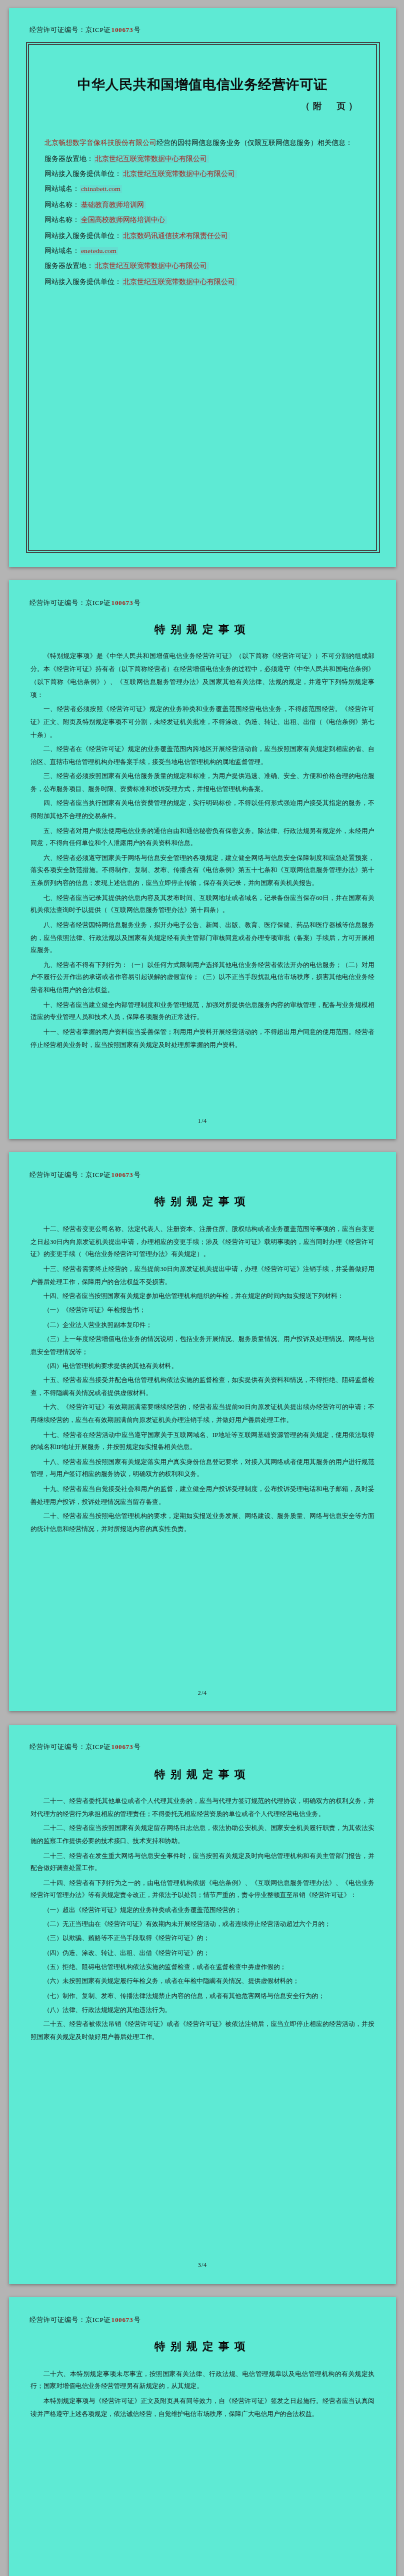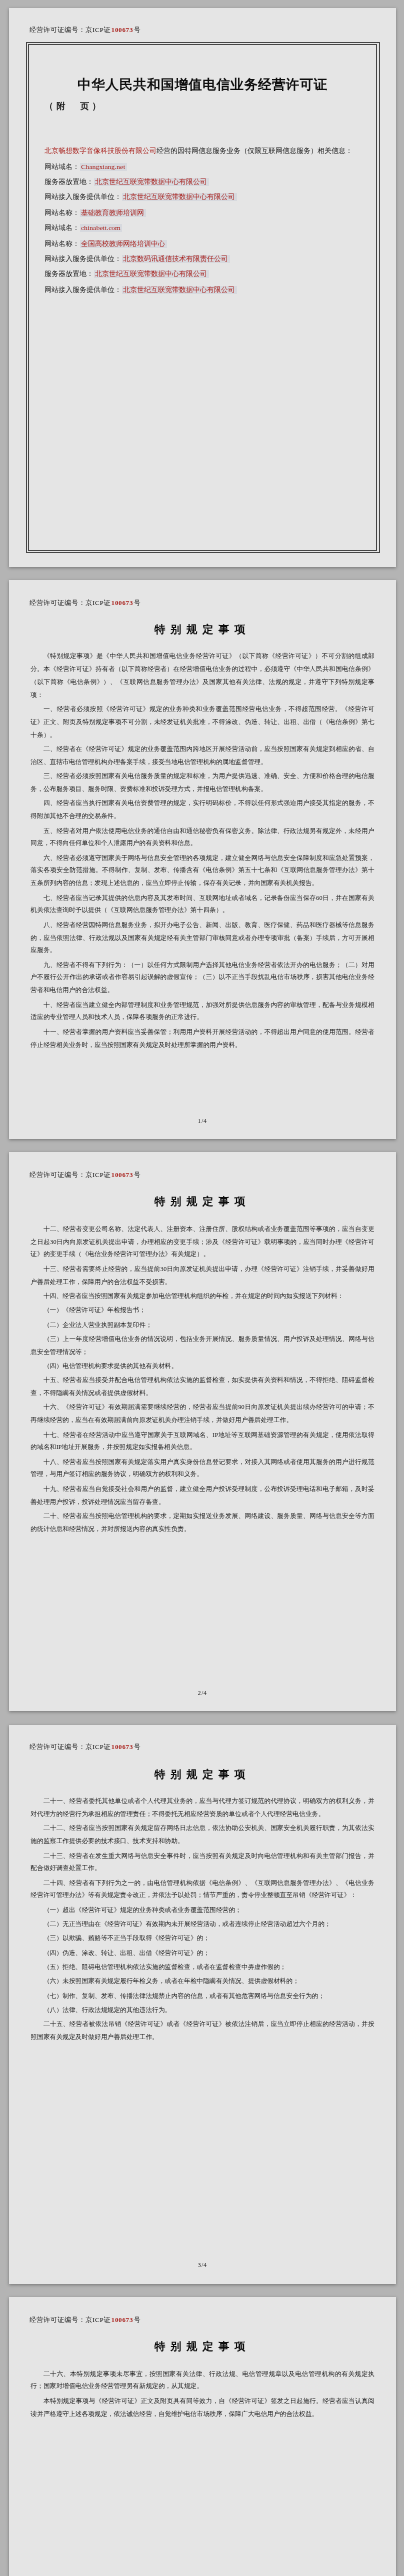--- a/index.html
+++ b/index.html
@@ -7,21 +7,21 @@
   body {
     width:405px;
     font-family:"Liberation Serif", serif;
     color:#1a1a1a;
   }
   .stack { padding:7.7px 0 14.4px; }
   .page {
     width:387px;
     height:559px;
     margin:0 auto 13.4px;
-    background:#e5e5e5;
+    background:#5eead4;
     position:relative;
     box-shadow:0 1px 3.1px rgba(0,0,0,0.35);
   }
   .page:last-child { margin-bottom:0; }
 
   
   .page-header {
     position:absolute;
     top:18.5px; left:20.6px;
     font-size:6.7px;
@@ -45,27 +45,27 @@
   .cert-title {
     margin-top:10.3px;
     text-align:center;
     font-size:13.4px;
     font-weight:bold;
     letter-spacing:0.5px;
     color:#0e0e0e;
   }
   .cert-subtitle {
     margin-top:7.2px;
-    text-align:left;
+    text-align:right;
     font-size:8.8px;
     font-weight:bold;
     letter-spacing:3.1px;
   }
   .cert-body {
-    margin-top:31px;
+    margin-top:23px;
     font-size:7px;
     line-height:2.2;
     color:#101010;
   }
   .cert-intro { text-align:justify; }
   .red, .fvalue { color:#a81f1a; }
   .fvalue { background:rgba(140,155,185,0.16); padding:0 1.5px; }
   .cert-field { white-space:normal; }
   .flabel { color:#101010; }
 
@@ -109,49 +109,49 @@
     </div>
     <div class="cert-frame">
       <div class="cert-inner">
         <h1 class="cert-title">中华人民共和国增值电信业务经营许可证</h1>
         <div class="cert-subtitle">（附　页）</div>
         <div class="cert-body">
           <p class="cert-intro"><span class="red">北京畅想数字音像科技股份有限公司</span><span>经营的因特网信息服务业务（仅限互联网信息服务）相关信息：</span></p>
           <div class="cert-fields">
 
 
-              <div class="cert-field">
-                <span class="flabel">网站域名：</span><span class="fvalue">Changxiang.net</span>
-              </div>
 
               <div class="cert-field">
                 <span class="flabel">服务器放置地：</span><span class="fvalue">北京世纪互联宽带数据中心有限公司</span>
               </div>
 
               <div class="cert-field">
                 <span class="flabel">网站接入服务提供单位：</span><span class="fvalue">北京世纪互联宽带数据中心有限公司</span>
               </div>
 
               <div class="cert-field">
+                <span class="flabel">网站域名：</span><span class="fvalue">chinabett.com</span>
+              </div>
+
+              <div class="cert-field">
                 <span class="flabel">网站名称：</span><span class="fvalue">基础教育教师培训网</span>
               </div>
 
-              <div class="cert-field">
-                <span class="flabel">网站域名：</span><span class="fvalue">chinabett.com</span>
-              </div>
-
 
               <div class="cert-field">
                 <span class="flabel">网站名称：</span><span class="fvalue">全国高校教师网络培训中心</span>
               </div>
 
               <div class="cert-field">
                 <span class="flabel">网站接入服务提供单位：</span><span class="fvalue">北京数码讯通信技术有限责任公司</span>
               </div>
 
+              <div class="cert-field">
+                <span class="flabel">网站域名：</span><span class="fvalue">enetedu.com</span>
+              </div>
 
               <div class="cert-field">
                 <span class="flabel">服务器放置地：</span><span class="fvalue">北京世纪互联宽带数据中心有限公司</span>
               </div>
 
               <div class="cert-field">
                 <span class="flabel">网站接入服务提供单位：</span><span class="fvalue">北京世纪互联宽带数据中心有限公司</span>
               </div>
             </div>
         </div>

